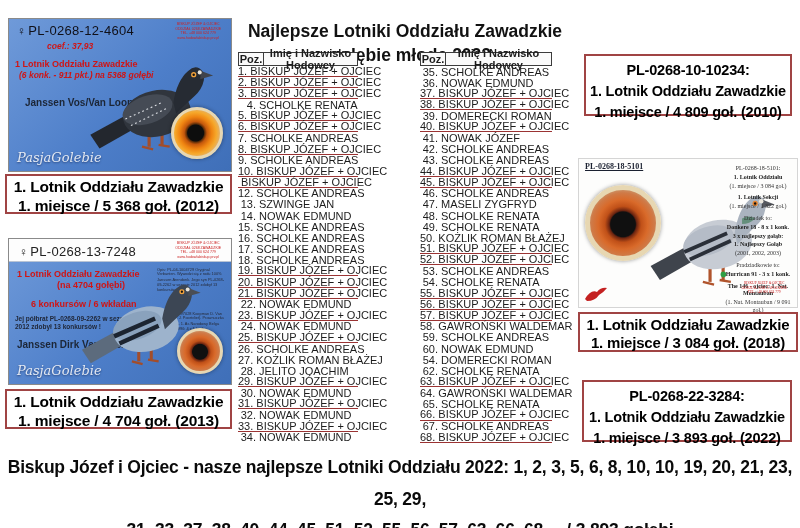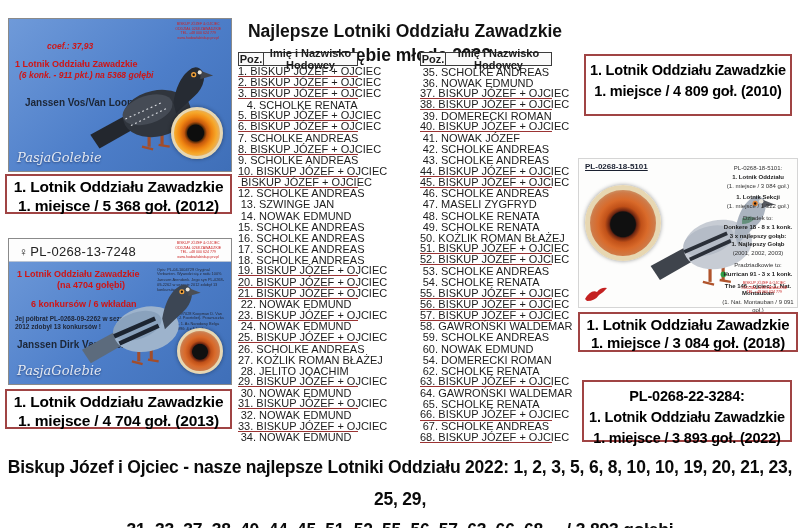--- a/index.html
+++ b/index.html
@@ -62,21 +62,21 @@
   .rtable .thead .h-name { flex:1; text-align:center; }
   .rtable .trow { display:flex; height:11.08px; align-items:center; }
   .rtable .trow.hl { border-bottom:1.8px solid #9b3333; height:11.08px; }
   .rtable .poz { width:21px; text-align:right; padding-right:3px; }
   .rtable .nm { flex:1; white-space:nowrap; }
 
   
   .info-box { position:absolute; background:#fff; border:2.5px solid #a04444; text-align:center;
     font-weight:bold; color:#000; font-size:14.5px; line-height:1.45; padding-top:4px;
     letter-spacing:-0.2px; }
-  .pcard3 { position:absolute; background:#fdfdfc; border:1px solid #d5d5d5; }
+  .pcard3 { position:absolute; background:#fdfdfc; border:1px solid #d5d5d5;font-family:Liberation Serif, serif; }
   .pcard3 .ring-label { position:absolute; left:6px; top:3px; font-size:8px; font-weight:bold;
     color:#1a2030; text-decoration:underline; }
   .pcard3 .big-eye { left:6px; top:26px; width:76px; height:76px; border-width:5px; }
   .ped-lines { position:absolute; right:2px; top:6px; width:74px; text-align:center;
     font-size:6px; line-height:1.3; color:#333; }
   .ped-lines .pl { margin-bottom:1px; }
   .ped-lines .pl.b { font-weight:bold; color:#222; }
   .ped-lines .pl.i { font-style:italic; font-size:7.5px; }
   .ped-lines .pl.gap { margin-top:4px; }
   .bird-logo { position:absolute; left:4px; bottom:4px; }
@@ -89,20 +89,23 @@
 <body>
 
 <div id="canvas">
 
   <div class="main-title">
     <div>Najlepsze Lotniki Oddziału Zawadzkie</div>
     <div>- gołębie młode 2022</div>
   </div>
 
   <div class="pcard" style="left:8px; top:18px; width:224px; height:154px;">
+    <div class="ring-line">
+      <span class="sex">♀</span><span>PL-0268-12-4604</span>
+    </div>
     <div class="corner-tiny">
       <div>BISKUP JÓZEF &amp; OJCIEC</div>
       <div>ODDZIAŁ 0268 ZAWADZKIE</div>
       <div>TEL. +48 000 624 779</div>
       <div>www.hodowlabiskup.prv.pl</div>
     </div>
     <div class="coef red-line">coef.: 37,93</div>
     <div class="ach1 red-line">1 Lotnik Oddziału Zawadzkie</div>
     <div class="ach2 red-line">(6 konk. - 911 pkt.) na 5368 gołębi</div>
     <div class="strain">Janssen Vos/Van Loon</div>
@@ -522,20 +525,21 @@
         </div>
 
         <div class="trow hl">
           <span class="poz">68.</span>
           <span class="nm">BISKUP JÓZEF + OJCIEC</span>
         </div>
       </div>
   </div>
 
   <div class="info-box" style="left:584px; top:54px; width:208px; height:62px;">
+    <div>PL-0268-10-10234:</div>
     <div>1. Lotnik Oddziału Zawadzkie</div>
     <div>1. miejsce / 4 809 goł. (2010)</div>
   </div>
 
   <div class="pcard3" style="left:578px; top:158px; width:220px; height:150px;">
     <div class="ring-label">PL-0268-18-5101</div>
     <div class="eye red big-eye"></div>
     <svg class="pigeon-svg" style="left:66px; top:14px;" width="140" height="130" viewBox="0 0 150 130">
       <polygon points="6,95 52,70 58,86 16,110" fill="#3f444c"></polygon>
       <path d="M62,112 l12,3 M80,110 l12,2" stroke="#b0542c" stroke-width="2.5"></path>

